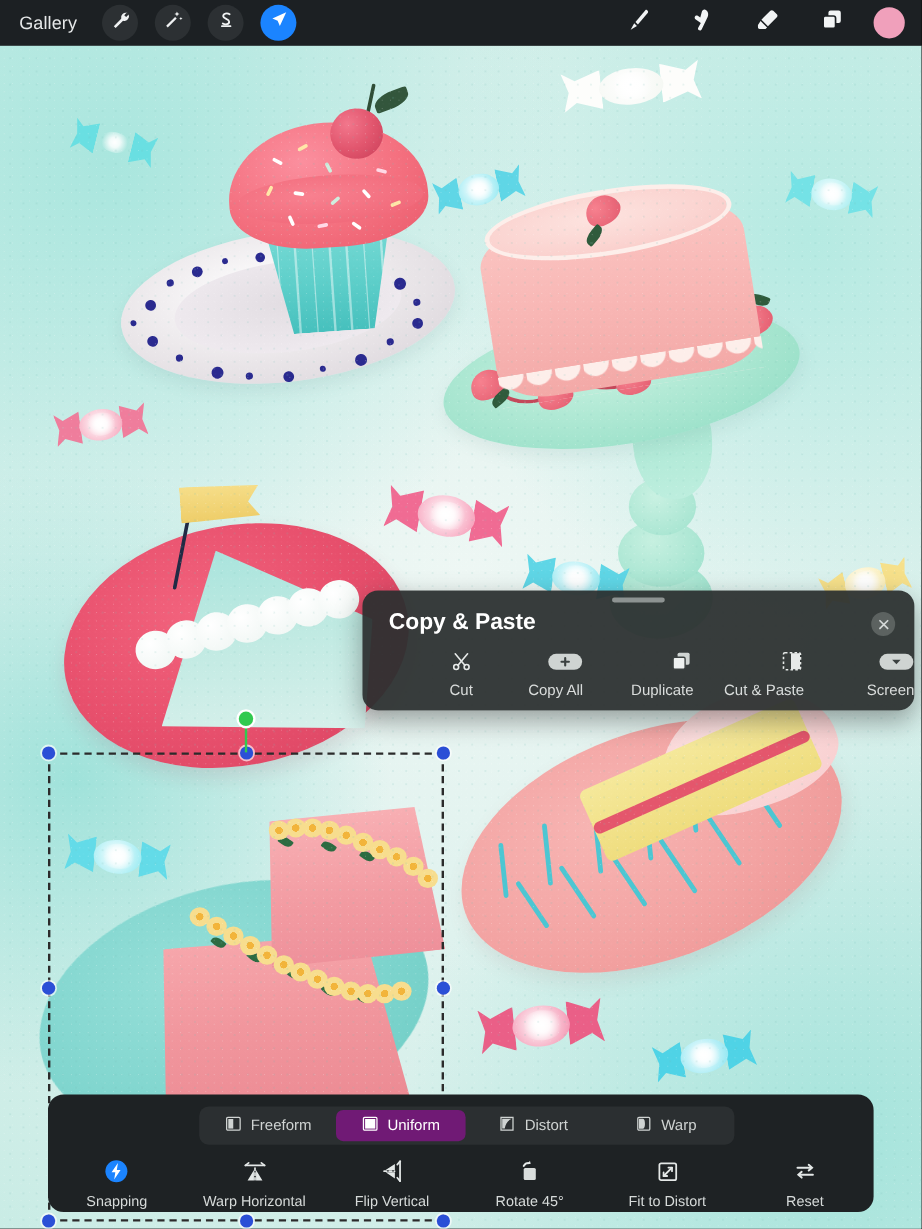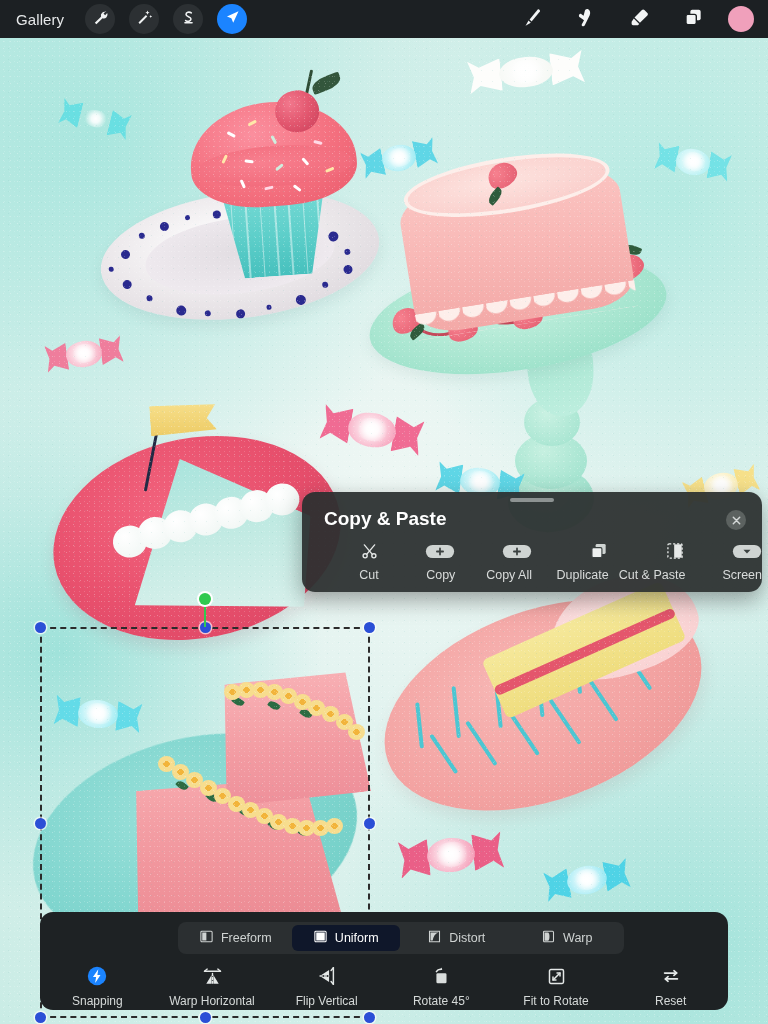--- a/index.html
+++ b/index.html
@@ -211,26 +211,26 @@
   #cp .item{ flex:1 1 0; display:flex; flex-direction:column; align-items:flex-end; gap:6px; }
   #cp .item .gl{ height:22px; display:flex; align-items:center; justify-content:center; }
   #cp .item .lb{ color:#d9dcdb; font-size:12.5px; }
 
   
   #bottom{
     position:absolute; left:40px; top:912px; width:688px; height:98px;
     background:#1e2224; border-radius:13px; z-index:50;
   }
   #seg{
-    position:absolute; left:138px; top:10px; width:446px; height:32px;
+    position:absolute; left:126px; top:10px; width:446px; height:32px;
     background:#2b2f31; border-radius:8px; display:flex; padding:3px; gap:2px;
   }
   .seg-i{ flex:1 1 0; display:flex; align-items:center; justify-content:center; gap:7px;
     border-radius:6px; color:#cfd3d2; font-size:12.5px; }
-  .seg-i.on{ background:#0f172a; color:#fff; }
+  .seg-i.on{ background:#701a75; color:#fff; }
   #brow{ position:absolute; left:0; right:0; top:52px; display:flex;justify-content:space-between; }
   #brow .bi{ flex:1 1 0; display:flex; flex-direction:column; align-items:center; gap:6px; }
   #brow .bi .gl{ height:24px; display:flex; align-items:center; justify-content:center; }
   #brow .bi .lb{ color:#d6dad9; font-size:12px; }
 </style>
 </head>
 <body>
 
 <div id="app">
 
@@ -569,29 +569,20 @@
         <span class="gl">
           <svg width="19" height="19" viewBox="0 0 24 24" fill="none" stroke="#e6e9e8" stroke-width="1.7" stroke-linecap="round">
             <circle cx="6.5" cy="17.5" r="2.6"></circle>
               <circle cx="17.5" cy="17.5" r="2.6"></circle>
             <path d="M8.4 15.7 18.5 3.6M15.6 15.7 5.5 3.6"></path>
           </svg>
         </span>
         <span class="lb">Cut</span>
       </div>
 
-      <div class="item">
-        <span class="gl">
-          <svg width="30" height="19" viewBox="0 0 34 20">
-            <rect x="1" y="2.5" width="32" height="15" rx="7.5" fill="#cfd4d2"></rect>
-            <path d="M17 6.5v7M13.5 10h7" stroke="#3b4140" stroke-width="2" stroke-linecap="round"></path>
-          </svg>
-        </span>
-        <span class="lb">Copy</span>
-      </div>
 
       <div class="item">
         <span class="gl">
           <svg width="30" height="19" viewBox="0 0 34 20">
             <rect x="1" y="2.5" width="32" height="15" rx="7.5" fill="#cfd4d2"></rect>
             <path d="M17 6.5v7M13.5 10h7" stroke="#3b4140" stroke-width="2" stroke-linecap="round"></path>
           </svg>
         </span>
         <span class="lb">Copy All</span>
       </div>
@@ -723,21 +714,21 @@
       </div>
 
       <div class="bi">
         <span class="gl">
           <svg width="21" height="21" viewBox="0 0 24 24">
             <rect x="4" y="4" width="16" height="16" rx="1.6" fill="none" stroke="#e4e8e7" stroke-width="1.7"></rect>
             <path d="M8 16 16 8" stroke="#e4e8e7" stroke-width="1.7" stroke-linecap="round"></path>
             <path d="M16 8h-3.4M16 8v3.4M8 16h3.4M8 16v-3.4" stroke="#e4e8e7" stroke-width="1.7" stroke-linecap="round"></path>
           </svg>
         </span>
-        <span class="lb">Fit to Rotate</span>
+        <span class="lb">Fit to Distort</span>
       </div>
 
 
       <div class="bi">
         <span class="gl">
           <svg width="22" height="22" viewBox="0 0 24 24" fill="none" stroke="#e4e8e7" stroke-width="1.8" stroke-linecap="round">
             <path d="M5 8.8h12.2"></path>
               <path d="M15.2 6.2 18.2 8.8 15.2 11.4"></path>
             <path d="M19 15.2H6.8"></path>
               <path d="M8.8 12.6 5.8 15.2 8.8 17.8"></path>

